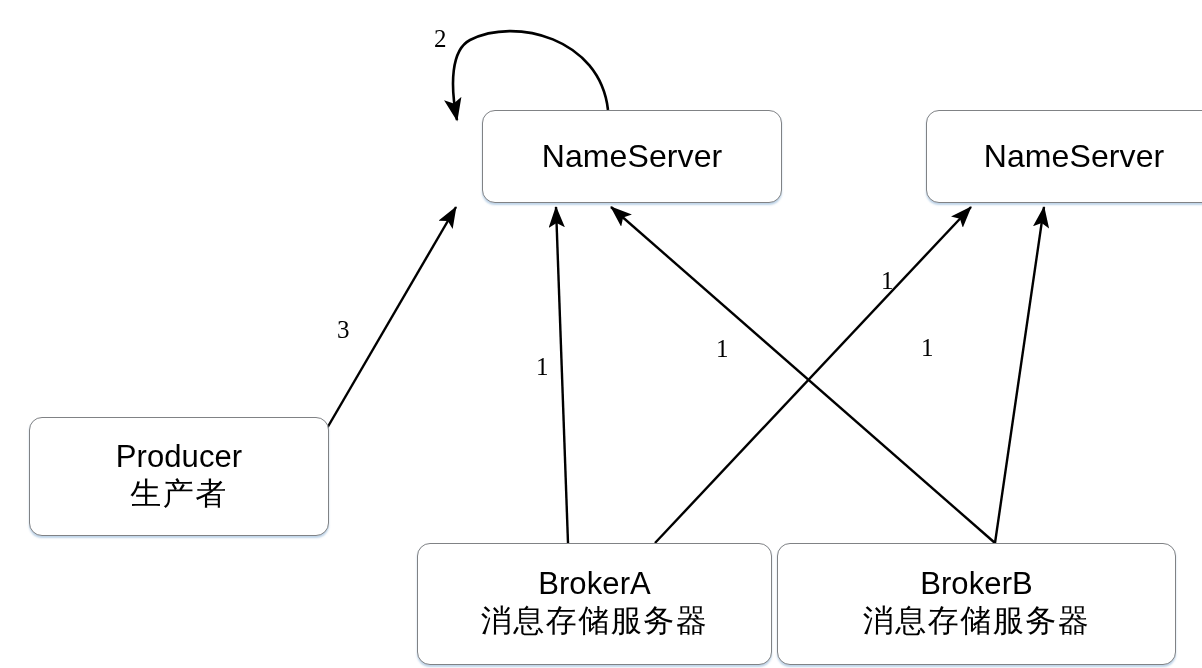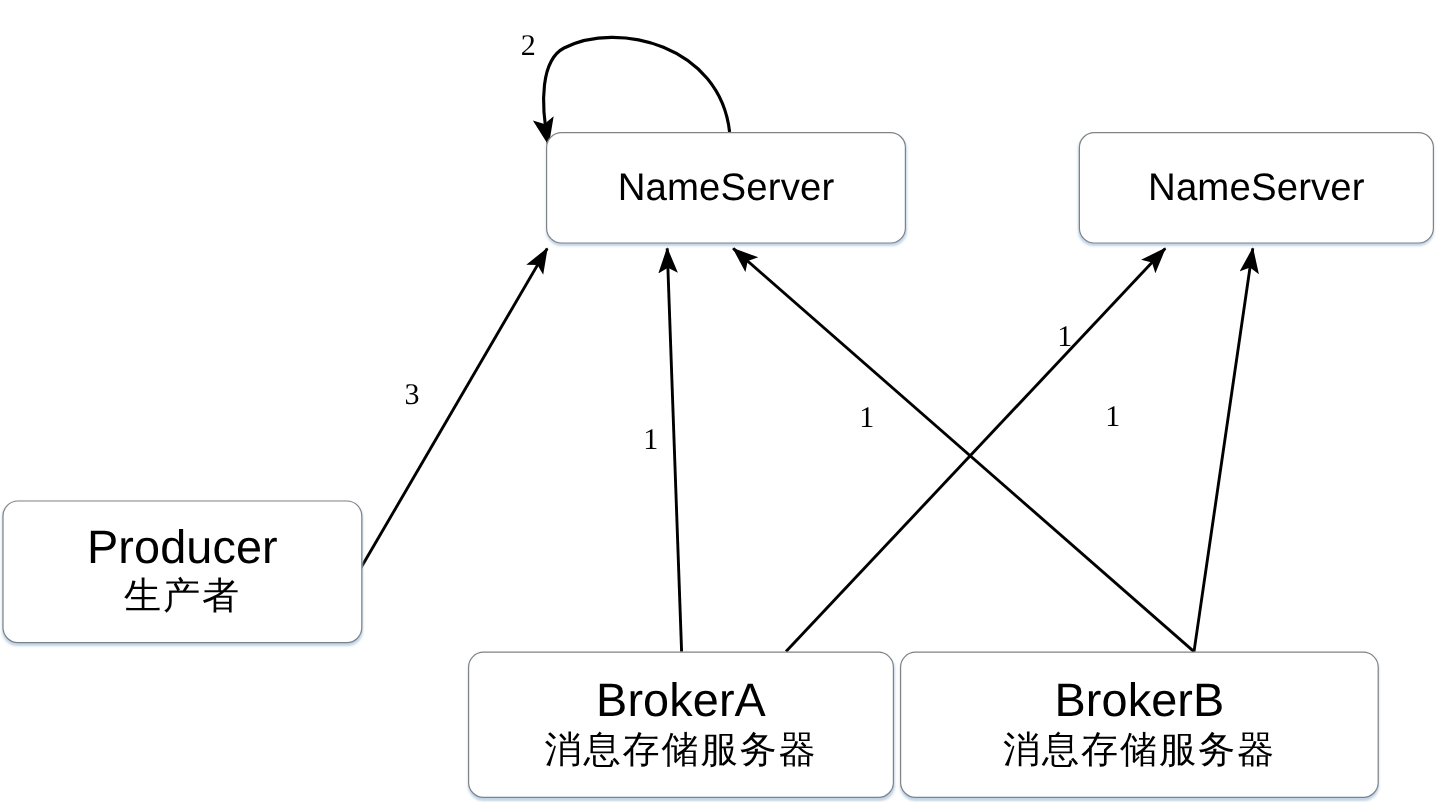--- a/index.html
+++ b/index.html
@@ -37,24 +37,25 @@
     border-radius: 13px;
     box-shadow: 0 2px 2px rgba(180, 205, 228, 0.85);
     display: flex;
     flex-direction: column;
     align-items: center;
     justify-content: center;
     text-align: center;
     color: #000000;
     line-height: 1.18;
     user-select: none;
+    margin-left: 27px;
   }
   .node-line-latin {
     font-family: "Liberation Sans", "DejaVu Sans", sans-serif;
-    font-size: 39px;
+    font-size: 31px;
     letter-spacing: 0.1px;
     white-space: nowrap;
   }
   .node-line-cjk {
     font-family: Liberation Mono, monospace;
     font-size: 31px;
     letter-spacing: 1.5px;
     white-space: nowrap;
     margin-top: 2px;
   }

